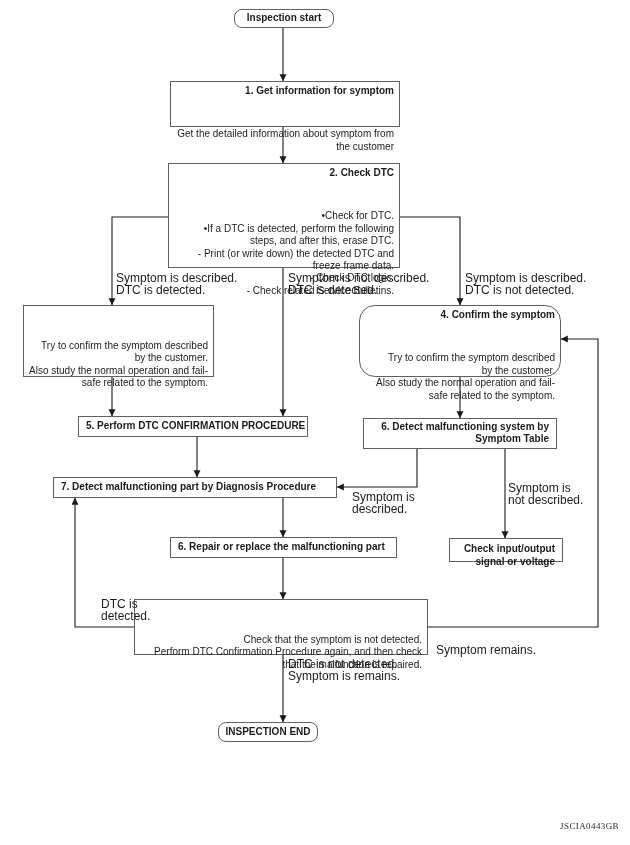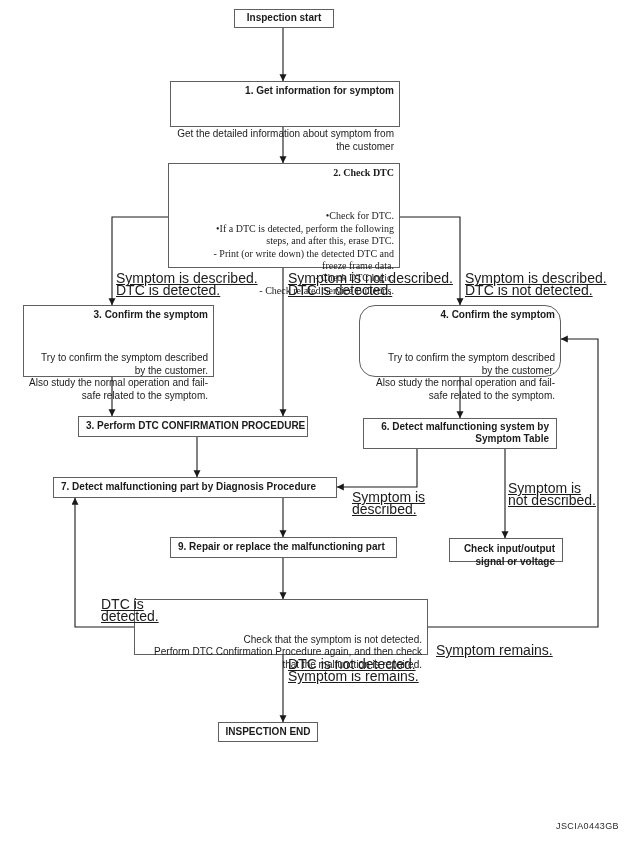--- a/index.html
+++ b/index.html
@@ -9,34 +9,33 @@
   }
   #connector-layer{position:absolute;left:0;top:0;width:630px;height:845px;}
   .node{
     position:absolute;background:#ffffff;border:1.4px solid #606060;
     box-sizing:border-box;font-size:10px;line-height:12.4px;padding:3px 5px;text-align:right;
   }
   .node .t{font-weight:bold;white-space:pre-line;}
   .node .b{white-space:pre-wrap;margin-top:31px;}
   .oneline{display:flex;align-items:center;padding:0 0 0 7px;white-space:nowrap;}
   .oneline .t{white-space:nowrap;}
-  .centered{display:flex;align-items:center;justify-content:center;padding:0;text-align:center;}
+  .centered{display:flex;align-items:center;justify-content:center;padding:0;text-align:center;border-radius:8px;}
   .lbl{
-    position:absolute;font-size:14px;line-height:12.4px;white-space:pre-line;
+    position:absolute;font-size:12px;line-height:12.4px;white-space:pre-line;
     background:transparent;
-    text-decoration:underline;
   }
   #figure-code{
-    position:absolute;font-family:Liberation Sans, sans-serif;font-size:9px;
+    position:absolute;font-family:Liberation Serif, serif;font-size:9px;
     letter-spacing:0.4px;color:#2a2a2a;right:11px;top:821px;
   }
   
   #n-start   {left:234px;top:9px;  width:100px;height:19px;}
   #n-step1   {left:170px;top:81px; width:230px;height:46px;}
-  #n-step2   {left:168px;top:163px;width:232px;height:105px;font-family:Liberation Serif, serif;}
+  #n-step2   {left:168px;top:163px;width:232px;height:105px;}
   #n-step3   {left:23px; top:305px;width:191px;height:72px;}
   #n-step4   {left:359px;top:305px;width:202px;height:72px;border-radius:16px;}
   #n-step5   {left:78px; top:416px;width:230px;height:21px;}
   #n-step6   {left:363px;top:418px;width:194px;height:31px;padding:2px 7px;}
   #n-step7   {left:53px; top:477px;width:284px;height:21px;}
   #n-step8   {left:170px;top:537px;width:227px;height:21px;}
   #n-checkio {left:449px;top:538px;width:114px;height:24px;padding:3px 7px;line-height:13px;}
   #n-step9   {left:134px;top:599px;width:294px;height:56px;}
   #n-end     {left:218px;top:722px;width:100px;height:20px;}
   
@@ -92,50 +91,49 @@
   <div class="b">•Check for DTC.
 •If a DTC is detected, perform the following
  steps, and after this, erase DTC.
  - Print (or write down) the detected DTC and
    freeze frame data.
  - Check DTC logic.
  - Check related Service Bulletins.</div>
 </div>
 
 <div class="node" id="n-step3">
-  <div class="t">3. Confirm the symptom</div>
   <div class="b">Try to confirm the symptom described
 by the customer.
 Also study the normal operation and fail-
 safe related to the symptom.</div>
 </div>
 
 <div class="node" id="n-step4">
   <div class="t">4. Confirm the symptom</div>
   <div class="b">Try to confirm the symptom described
 by the customer.
 Also study the normal operation and fail-
 safe related to the symptom.</div>
 </div>
 
 <div class="node oneline" id="n-step5">
-  <span class="t">3. Perform DTC CONFIRMATION PROCEDURE</span>
+  <span class="t">5. Perform DTC CONFIRMATION PROCEDURE</span>
 </div>
 
 <div class="node" id="n-step6">
   <div class="t">6. Detect malfunctioning system by
 Symptom Table</div>
 </div>
 
 <div class="node oneline" id="n-step7">
   <span class="t">7. Detect malfunctioning part by Diagnosis Procedure</span>
 </div>
 
 <div class="node oneline" id="n-step8">
-  <span class="t">9. Repair or replace the malfunctioning part</span>
+  <span class="t">6. Repair or replace the malfunctioning part</span>
 </div>
 
 <div class="node" id="n-checkio">
   <div class="t">Check input/output
 signal or voltage</div>
 </div>
 
 <div class="node" id="n-step9">
   <div class="b">Check that the symptom is not detected.
 Perform DTC Confirmation Procedure again, and then check

